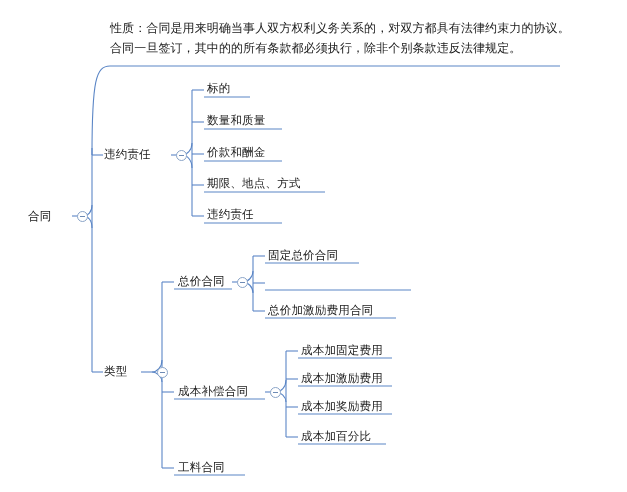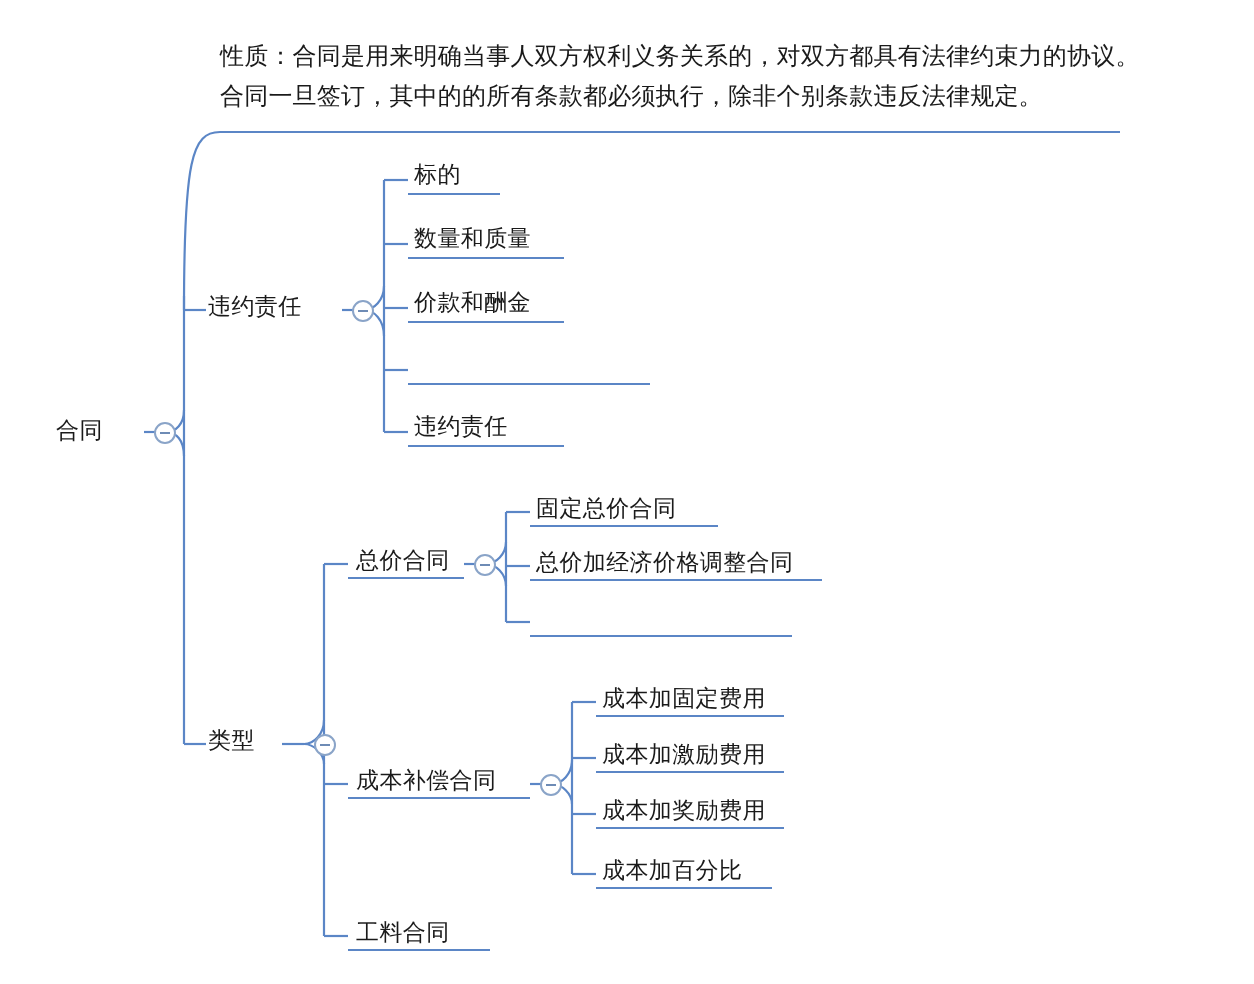--- a/index.html
+++ b/index.html
@@ -150,31 +150,32 @@
 
   <div class="node" style="left:104px; top:147px;">违约责任</div>
   <div class="collapse" style="left:176px; top:150px;"></div>
 
   <div class="node" style="left:104px; top:364px;">类型</div>
   <div class="collapse" style="left:157px; top:367px;"></div>
 
   <div class="node" style="left:207px; top:81px;">标的</div>
   <div class="node" style="left:207px; top:113px;text-align:center;">数量和质量</div>
   <div class="node" style="left:207px; top:145px;">价款和酬金</div>
+  <div class="node" style="left:207px; top:176px;">期限、地点、方式</div>
   <div class="node" style="left:207px; top:207px;">违约责任</div>
 
   <div class="node" style="left:178px; top:274px;">总价合同</div>
   <div class="collapse" style="left:237px; top:277px;"></div>
 
   <div class="node" style="left:178px; top:384px;">成本补偿合同</div>
   <div class="collapse" style="left:270px; top:387px;"></div>
 
   <div class="node" style="left:178px; top:460px;">工料合同</div>
 
   <div class="node" style="left:268px; top:248px;">固定总价合同</div>
-  <div class="node" style="left:268px; top:275px;">总价加经济价格调整合同</div>
+  <div class="node" style="left:268px; top:303px;">总价加激励费用合同</div>
 
   <div class="node" style="left:301px; top:343px;">成本加固定费用</div>
   <div class="node" style="left:301px; top:371px;">成本加激励费用</div>
   <div class="node" style="left:301px; top:399px;">成本加奖励费用</div>
   <div class="node" style="left:301px; top:429px;">成本加百分比</div>
 
 </div>
 
 </body></html>

